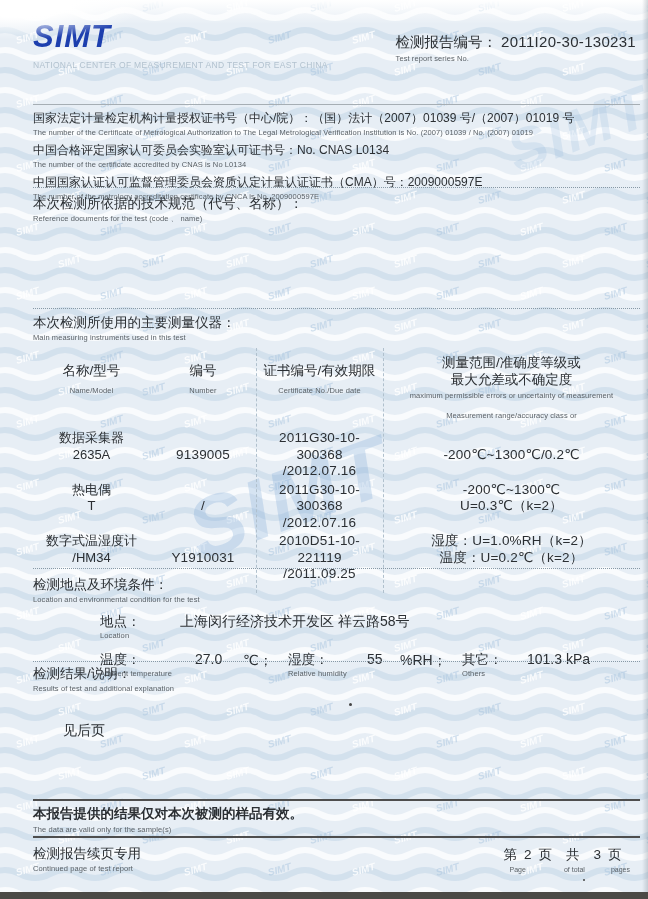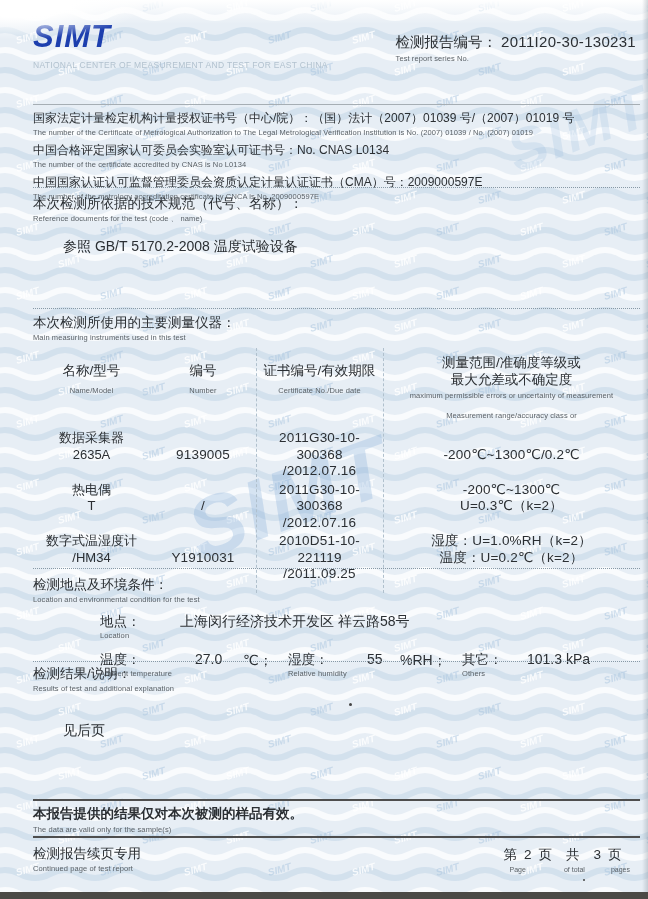--- a/index.html
+++ b/index.html
@@ -428,21 +428,20 @@
         <div class="cert-cn">中国国家认证认可监督管理委员会资质认定计量认证证书（CMA）号：2009000597E</div>
         <div class="sub-en">The number of the metrology accreditation certificate by CNCA is No. 2009000597E</div>
       </div>
     </div>
 
     <div class="dline" style="top:187px;"></div>
 
     <div class="abs ref">
       <div class="sect-title-cn">本次检测所依据的技术规范（代号、名称）：</div>
       <div class="sub-en">Reference documents for the test (code 、 name)</div>
-      <div class="ref-content">参照 GB/T 5170.2-2008  温度试验设备</div>
     </div>
 
     <div class="dline" style="top:308px;"></div>
 
     <div class="abs instruments">
       <div class="sect-title-cn">本次检测所使用的主要测量仪器：</div>
       <div class="sub-en">Main measuring instruments used in this test</div>
 
       <div class="table">
         <div class="vdiv vd1"></div>

